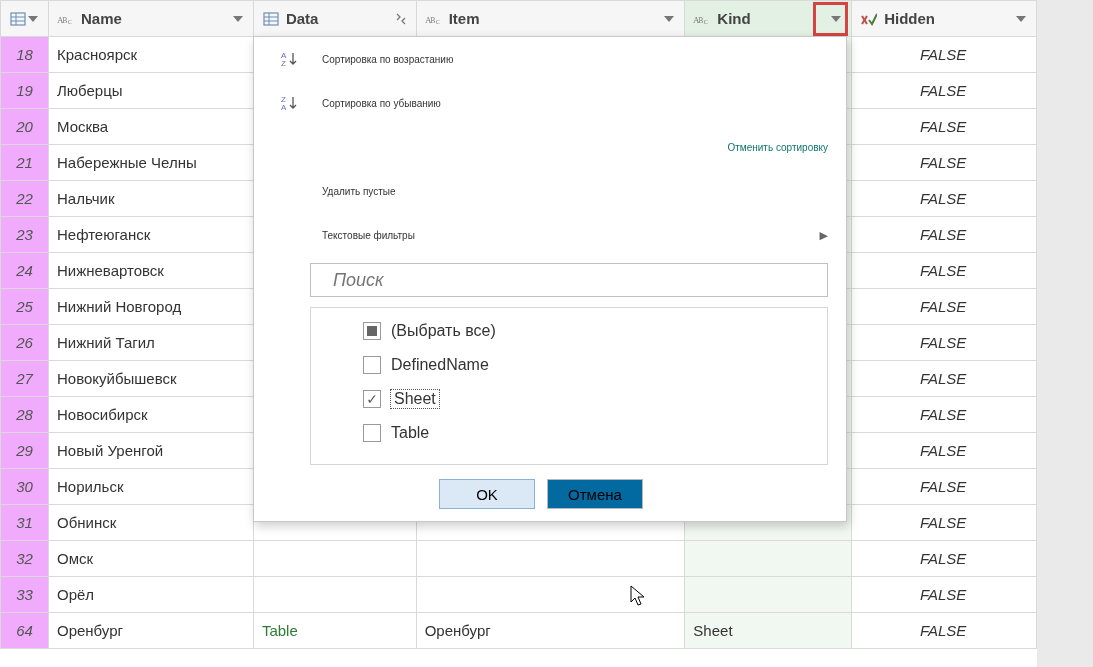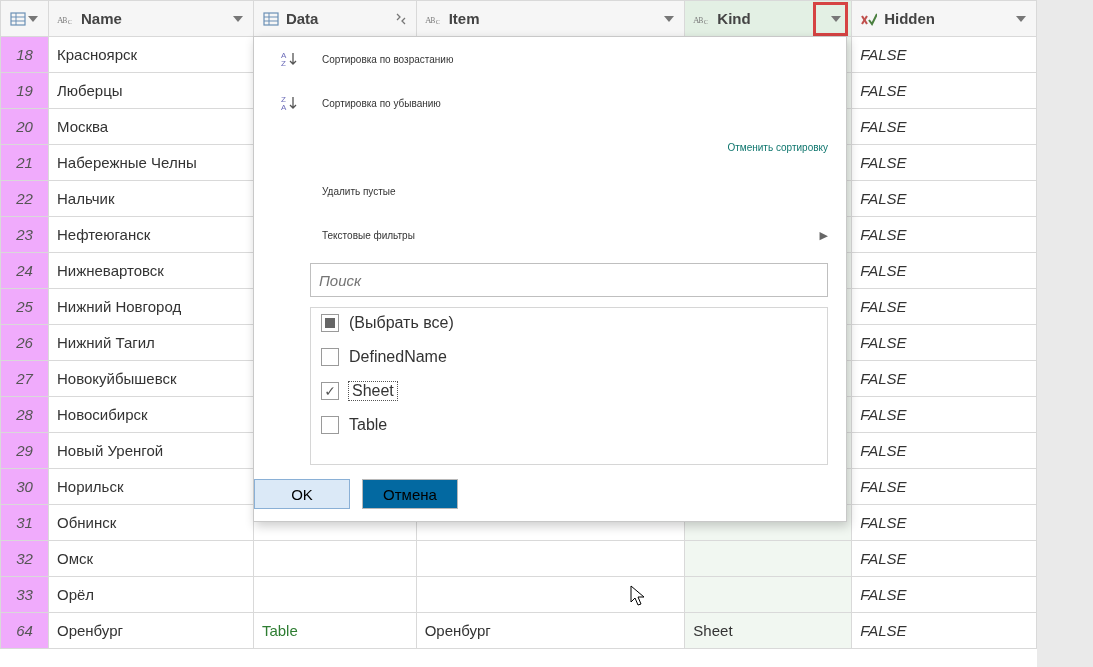--- a/index.html
+++ b/index.html
@@ -40,21 +40,21 @@
   }
   table.data th.sel { background: #e3f0e4; }
   table.data td.row-num {
     background: #f0abfc;
     text-align: center;
     color: #555;
     font-style: italic;
     width: 48px;
   }
   table.data td.hidden-col {
-    text-align: left;
+    text-align: center;
     font-style: italic;
     padding-right: 10px;
   }
   table.data td.kind-sel { background: #f1f7f1; }
   .type-ico {
     display: inline-flex;
     align-items: center;
     justify-content: center;
     width: 18px; height: 18px;
   }
@@ -106,34 +106,35 @@
   .fp-item .fp-ico { width: 28px; display: inline-flex; justify-content: center; }
   .fp-item .fp-label { flex: 1; margin-left: 18px; font-size: 10px; }
   .fp-item .fp-arrow { color: #666; font-size: 11px; }
   .fp-search {
     margin: 6px 18px 10px 56px;
     height: 34px;
   }
   .fp-search input {
     width: 100%; height: 100%;
     border: 1px solid #bfbfbf;
-    padding: 0 8px;
-    font-size: 15px;
+    padding: 0 22px;
+    font-size: 18px;
     font-style: italic;
     color: #888;
   }
   .fp-list {
     margin: 0 18px 0 56px;
     border: 1px solid #d6d6d6;
     padding: 6px 10px 14px 10px;
   }
   .fp-check {
     display: flex;
-    align-items: flex-start;
+    align-items: center;
     height: 34px;
+    margin-left: 42px;
   }
   .fp-check .chk {
     width: 18px; height: 18px;
     border: 1px solid #9a9a9a;
     display: inline-flex;
     align-items: center;
     justify-content: center;
     background: #fff;
   }
   .fp-check .chk.mixed::after {
@@ -149,21 +150,21 @@
   .fp-check .chk-label {
     margin-left: 10px;
     font-size: 16px;
   }
   .fp-check.focused .chk-label {
     outline: 1px dotted #555;
     padding: 0 3px;
   }
   .fp-buttons {
     display: flex;
-    justify-content: flex-start;
+    justify-content: center;
     gap: 12px;
     margin: 14px 18px 0 0;
   }
   .fp-buttons button {
     width: 96px;
     height: 30px;
     border: 1px solid #b8b8b8;
     background: #0369a1;
     font-size: 15px;
     cursor: pointer;

